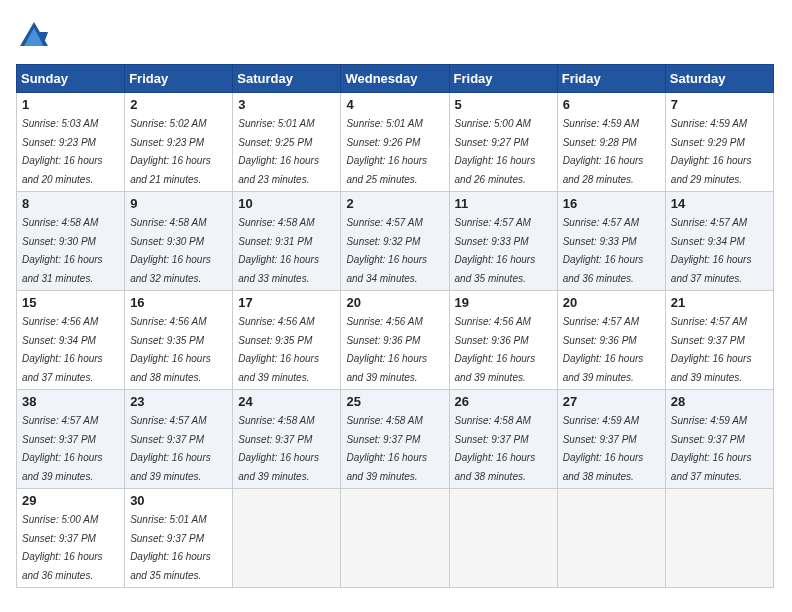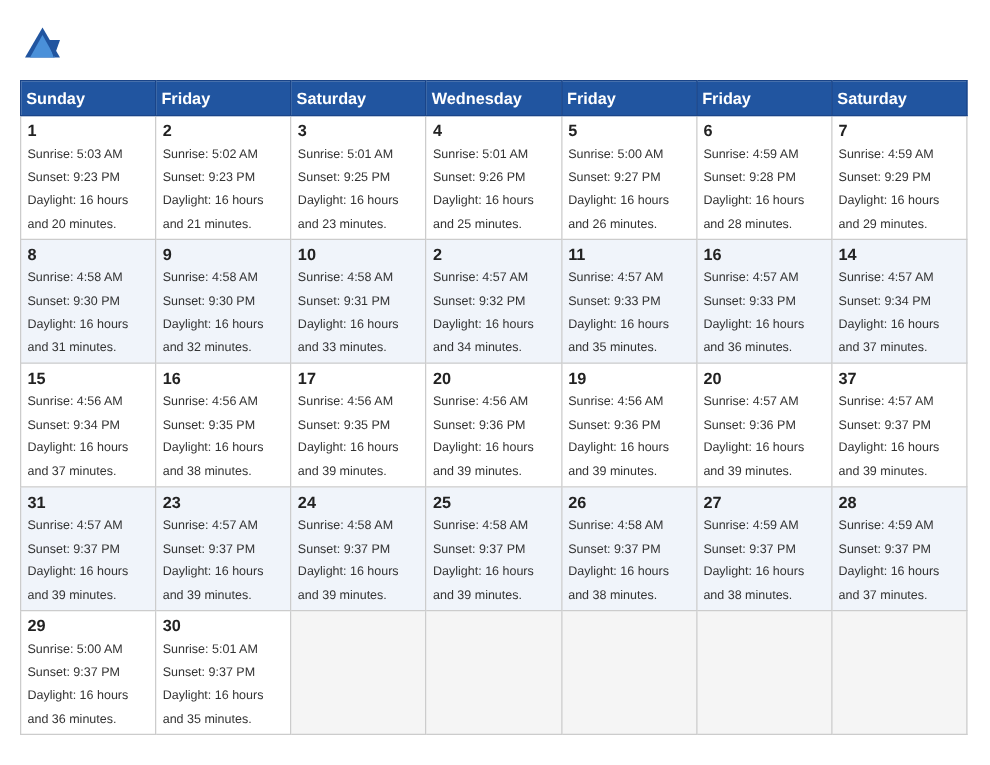--- a/index.html
+++ b/index.html
@@ -88,20 +88,21 @@
       font-size: 13px;
       font-weight: bold;
       color: #222;
       display: block;
       margin-bottom: 1px;
     }
     .day-detail {
       font-size: 10px;
       color: #333;
       line-height: 1.45;
+      font-style: italic;
     }
     .empty-cell {
       background: #f5f5f5 !important;
     }
   </style>
 </head>
 <body>
 
 <div class="page">
   <div class="header">
@@ -153,24 +154,24 @@
           <td><span class="day-num">16</span><span class="day-detail">Sunrise: 4:57 AM<br>Sunset: 9:33 PM<br>Daylight: 16 hours and 36 minutes.</span></td>
           <td><span class="day-num">14</span><span class="day-detail">Sunrise: 4:57 AM<br>Sunset: 9:34 PM<br>Daylight: 16 hours and 37 minutes.</span></td>
         </tr>
         <tr>
           <td><span class="day-num">15</span><span class="day-detail">Sunrise: 4:56 AM<br>Sunset: 9:34 PM<br>Daylight: 16 hours and 37 minutes.</span></td>
           <td><span class="day-num">16</span><span class="day-detail">Sunrise: 4:56 AM<br>Sunset: 9:35 PM<br>Daylight: 16 hours and 38 minutes.</span></td>
           <td><span class="day-num">17</span><span class="day-detail">Sunrise: 4:56 AM<br>Sunset: 9:35 PM<br>Daylight: 16 hours and 39 minutes.</span></td>
           <td><span class="day-num">20</span><span class="day-detail">Sunrise: 4:56 AM<br>Sunset: 9:36 PM<br>Daylight: 16 hours and 39 minutes.</span></td>
           <td><span class="day-num">19</span><span class="day-detail">Sunrise: 4:56 AM<br>Sunset: 9:36 PM<br>Daylight: 16 hours and 39 minutes.</span></td>
           <td><span class="day-num">20</span><span class="day-detail">Sunrise: 4:57 AM<br>Sunset: 9:36 PM<br>Daylight: 16 hours and 39 minutes.</span></td>
-          <td><span class="day-num">37</span><span class="day-detail">Sunrise: 4:57 AM<br>Sunset: 9:37 PM<br>Daylight: 16 hours and 39 minutes.</span></td>
+          <td><span class="day-num">21</span><span class="day-detail">Sunrise: 4:57 AM<br>Sunset: 9:37 PM<br>Daylight: 16 hours and 39 minutes.</span></td>
         </tr>
         <tr>
-          <td><span class="day-num">31</span><span class="day-detail">Sunrise: 4:57 AM<br>Sunset: 9:37 PM<br>Daylight: 16 hours and 39 minutes.</span></td>
+          <td><span class="day-num">38</span><span class="day-detail">Sunrise: 4:57 AM<br>Sunset: 9:37 PM<br>Daylight: 16 hours and 39 minutes.</span></td>
           <td><span class="day-num">23</span><span class="day-detail">Sunrise: 4:57 AM<br>Sunset: 9:37 PM<br>Daylight: 16 hours and 39 minutes.</span></td>
           <td><span class="day-num">24</span><span class="day-detail">Sunrise: 4:58 AM<br>Sunset: 9:37 PM<br>Daylight: 16 hours and 39 minutes.</span></td>
           <td><span class="day-num">25</span><span class="day-detail">Sunrise: 4:58 AM<br>Sunset: 9:37 PM<br>Daylight: 16 hours and 39 minutes.</span></td>
           <td><span class="day-num">26</span><span class="day-detail">Sunrise: 4:58 AM<br>Sunset: 9:37 PM<br>Daylight: 16 hours and 38 minutes.</span></td>
           <td><span class="day-num">27</span><span class="day-detail">Sunrise: 4:59 AM<br>Sunset: 9:37 PM<br>Daylight: 16 hours and 38 minutes.</span></td>
           <td><span class="day-num">28</span><span class="day-detail">Sunrise: 4:59 AM<br>Sunset: 9:37 PM<br>Daylight: 16 hours and 37 minutes.</span></td>
         </tr>
         <tr>
           <td><span class="day-num">29</span><span class="day-detail">Sunrise: 5:00 AM<br>Sunset: 9:37 PM<br>Daylight: 16 hours and 36 minutes.</span></td>
           <td><span class="day-num">30</span><span class="day-detail">Sunrise: 5:01 AM<br>Sunset: 9:37 PM<br>Daylight: 16 hours and 35 minutes.</span></td>

